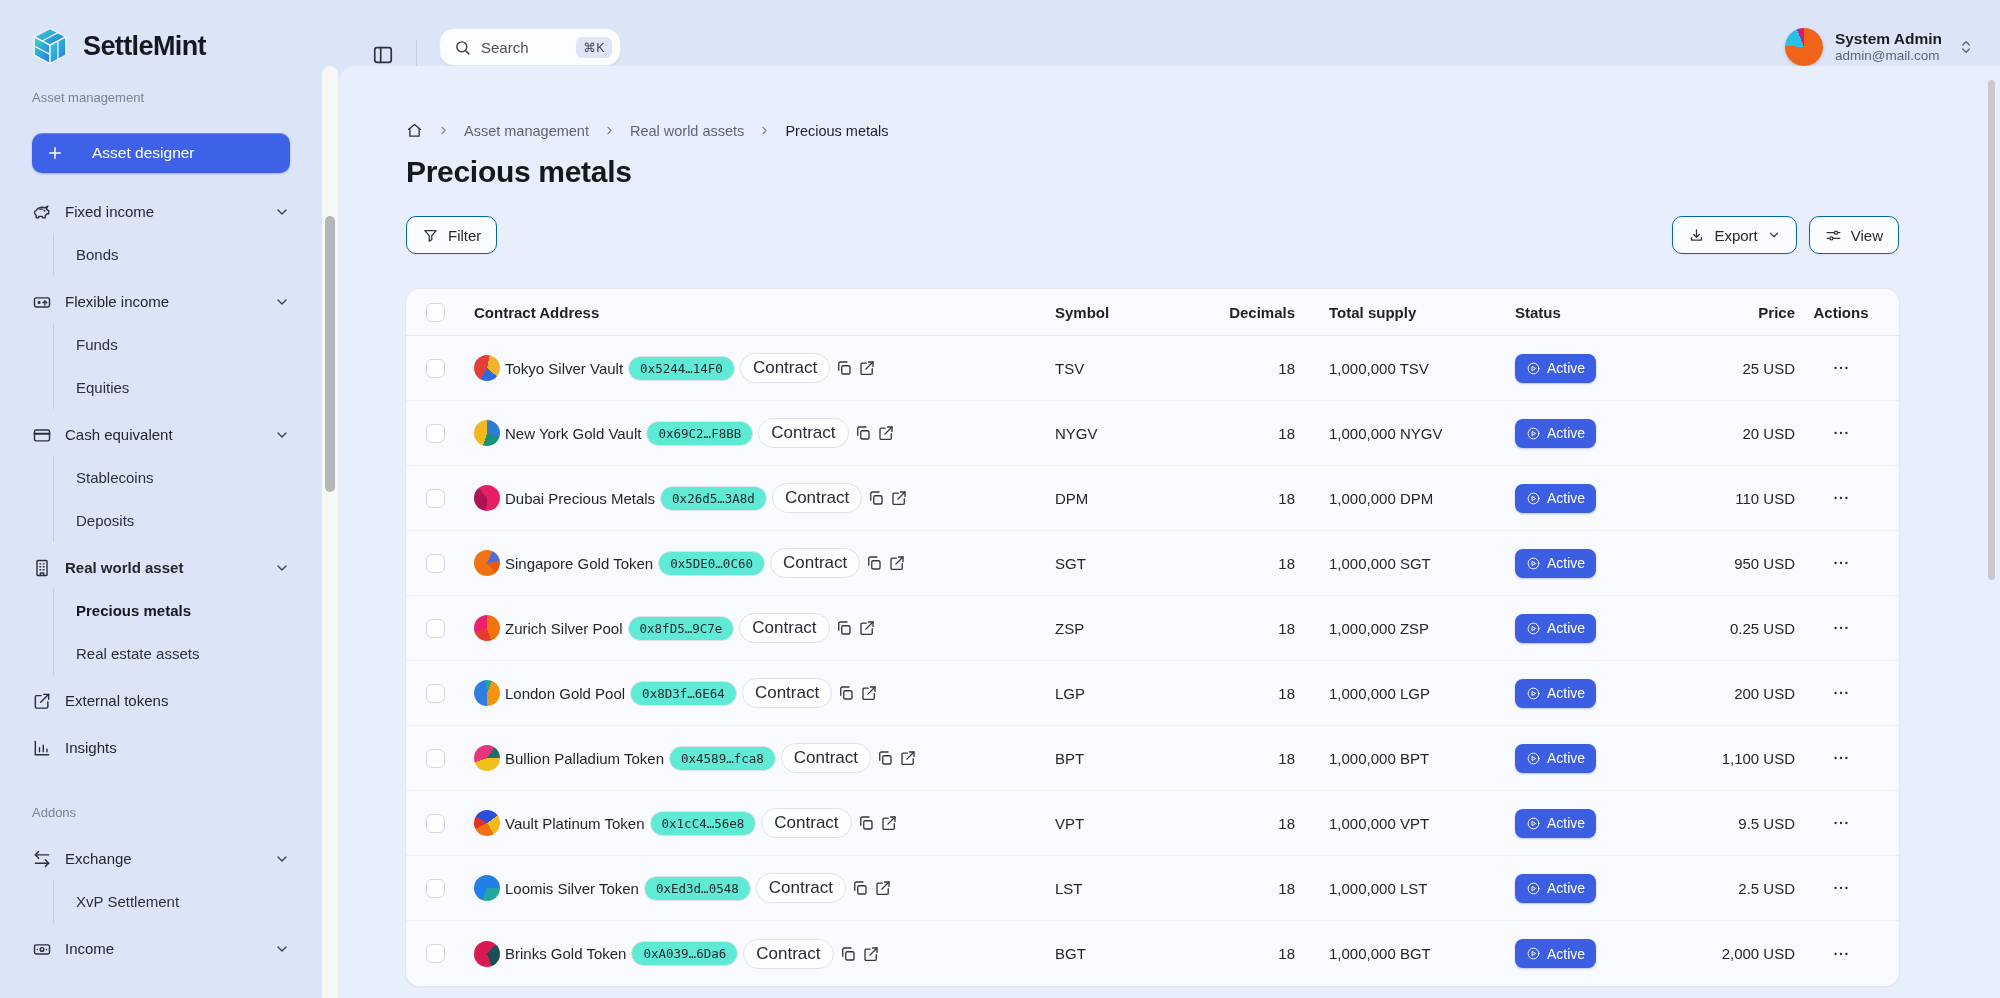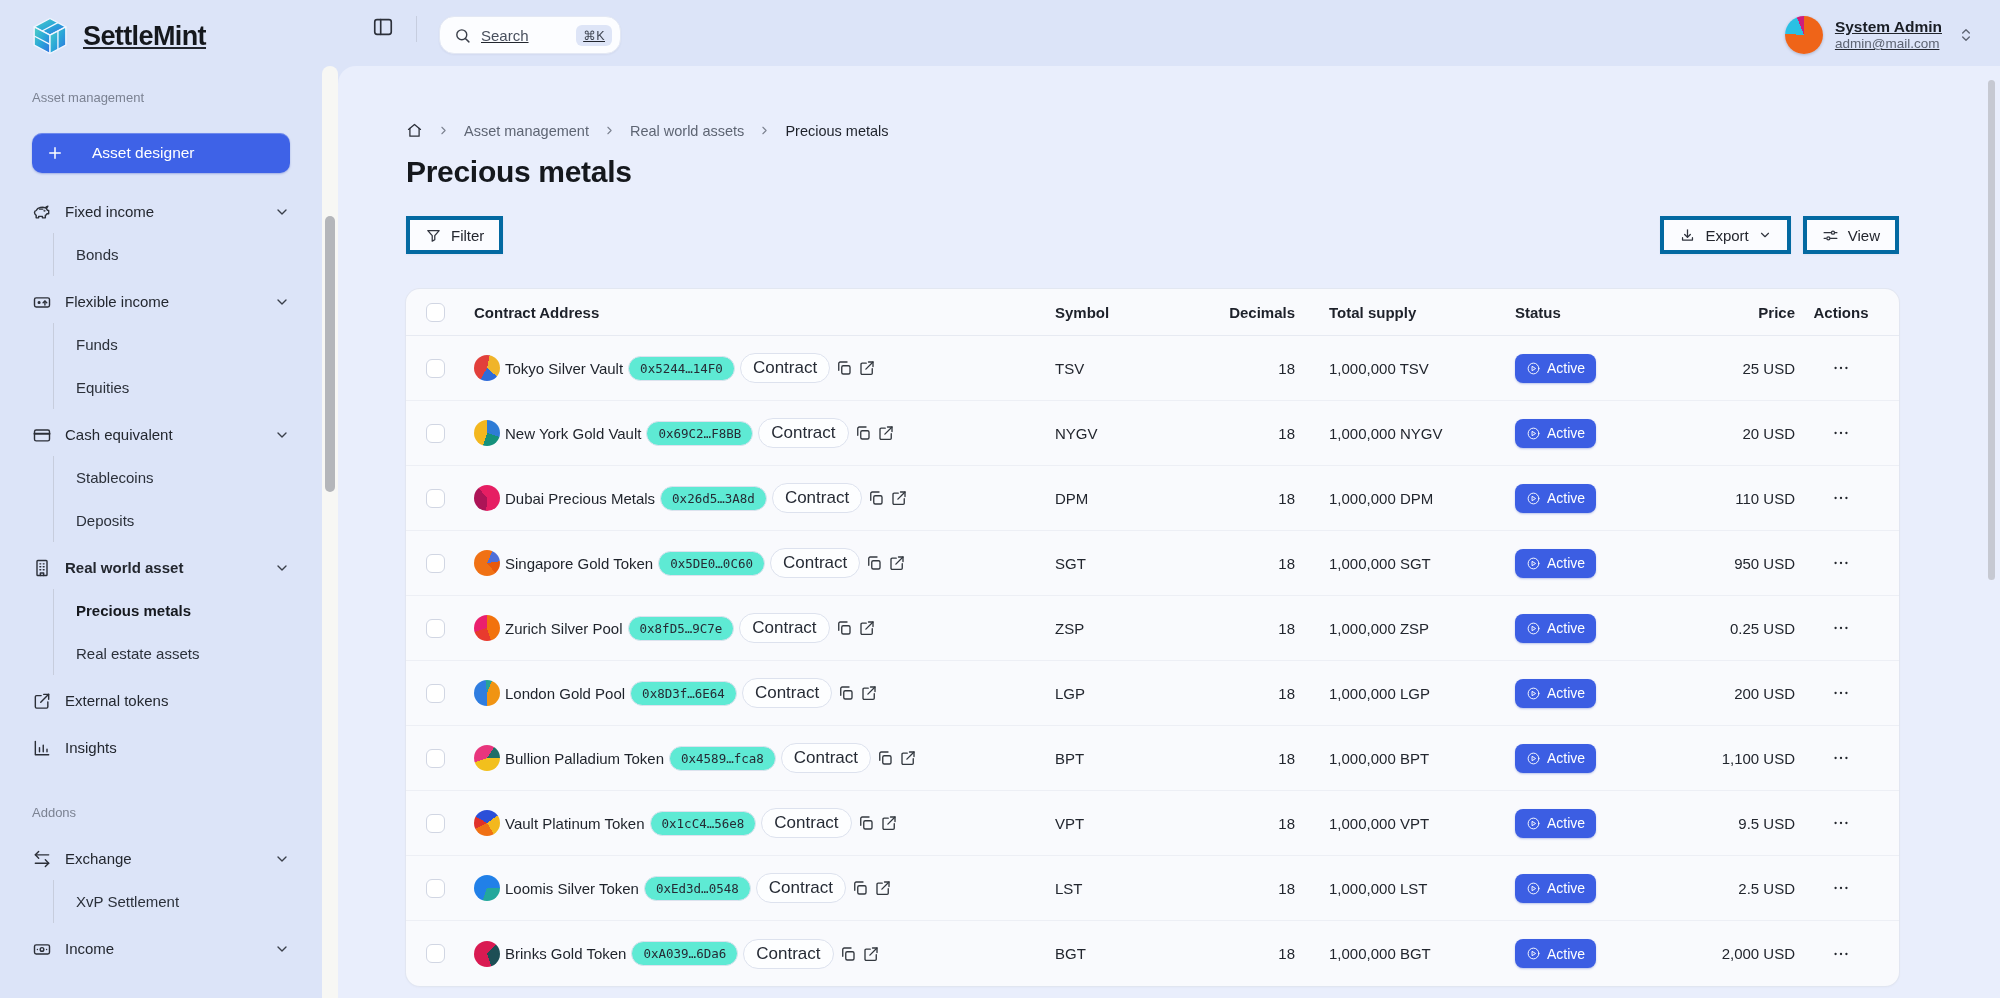--- a/index.html
+++ b/index.html
@@ -6,21 +6,21 @@
   html,body { width:2000px; height:998px; overflow:hidden; }
   body {
     background:#dce4f8;
     font-family:"Liberation Sans", sans-serif;
     color:#22262e;
     -webkit-font-smoothing:antialiased;
   }
   svg { display:block; }
 
   
-  .topbar { height:66px; display:flex; align-items:flex-start; padding:16px 26px 0 30px;text-decoration:underline; }
+  .topbar { height:66px; display:flex; align-items:flex-end; padding:16px 26px 0 30px; }
   .logo-wrap { display:flex; align-items:center; gap:13px; width:308px; flex:0 0 auto; }
   .brand-name { font-size:27px; font-weight:800; letter-spacing:-0.6px; color:#15181d; }
   .tb-toggle { margin-left:34px; color:#2c303a; cursor:pointer; }
   .tb-divider { width:1px; height:26px; background:#c6cddf; margin:0 22px; }
   .searchbox {
     display:flex; align-items:center; gap:10px; height:38px; width:182px;
     background:#fcfdff; border:1px solid #e3e8f4; border-radius:15px;
     padding:0 8px 0 14px; box-shadow:0 1px 2px rgba(30,40,80,.05); cursor:pointer;
   }
   .searchbox .s-label { font-size:15px; color:#49505e; flex:1; }
@@ -81,21 +81,21 @@
   .crumb-link { color:#5e6573; cursor:pointer; }
   .crumb-sep { color:#7c8290; display:flex; }
   .crumb-current { color:#1e222a; font-weight:500; }
   .crumb-home { color:#2c3039; display:flex; cursor:pointer; }
 
   .page-title { margin-top:16px; font-size:30px; font-weight:800; letter-spacing:-0.3px; color:#15181d; }
 
   .toolbar { margin-top:27px; width:1493px; display:flex; align-items:center; }
   .btn {
     display:inline-flex; align-items:center; gap:9px; height:38px;
-    background:#fbfcff; border:4px solid #0369a1; border-radius:0;
+    background:#fbfcff; border:1px solid #0369a1; border-radius:10px;
     font-size:15px; font-family:inherit; color:#23262e; padding:0 15px;
     cursor:pointer; box-shadow:0 1px 2px rgba(30,40,80,.05);
   }
   .btn .b-ic { color:#30343e; }
   .toolbar .right { margin-left:auto; display:flex; gap:12px; }
 
   
   .table {
     margin-top:35px; width:1493px; background:#f9fafd; border-radius:14px;
     box-shadow:0 0 0 1px rgba(225,229,240,.9), 0 1px 3px rgba(30,40,80,.05);

